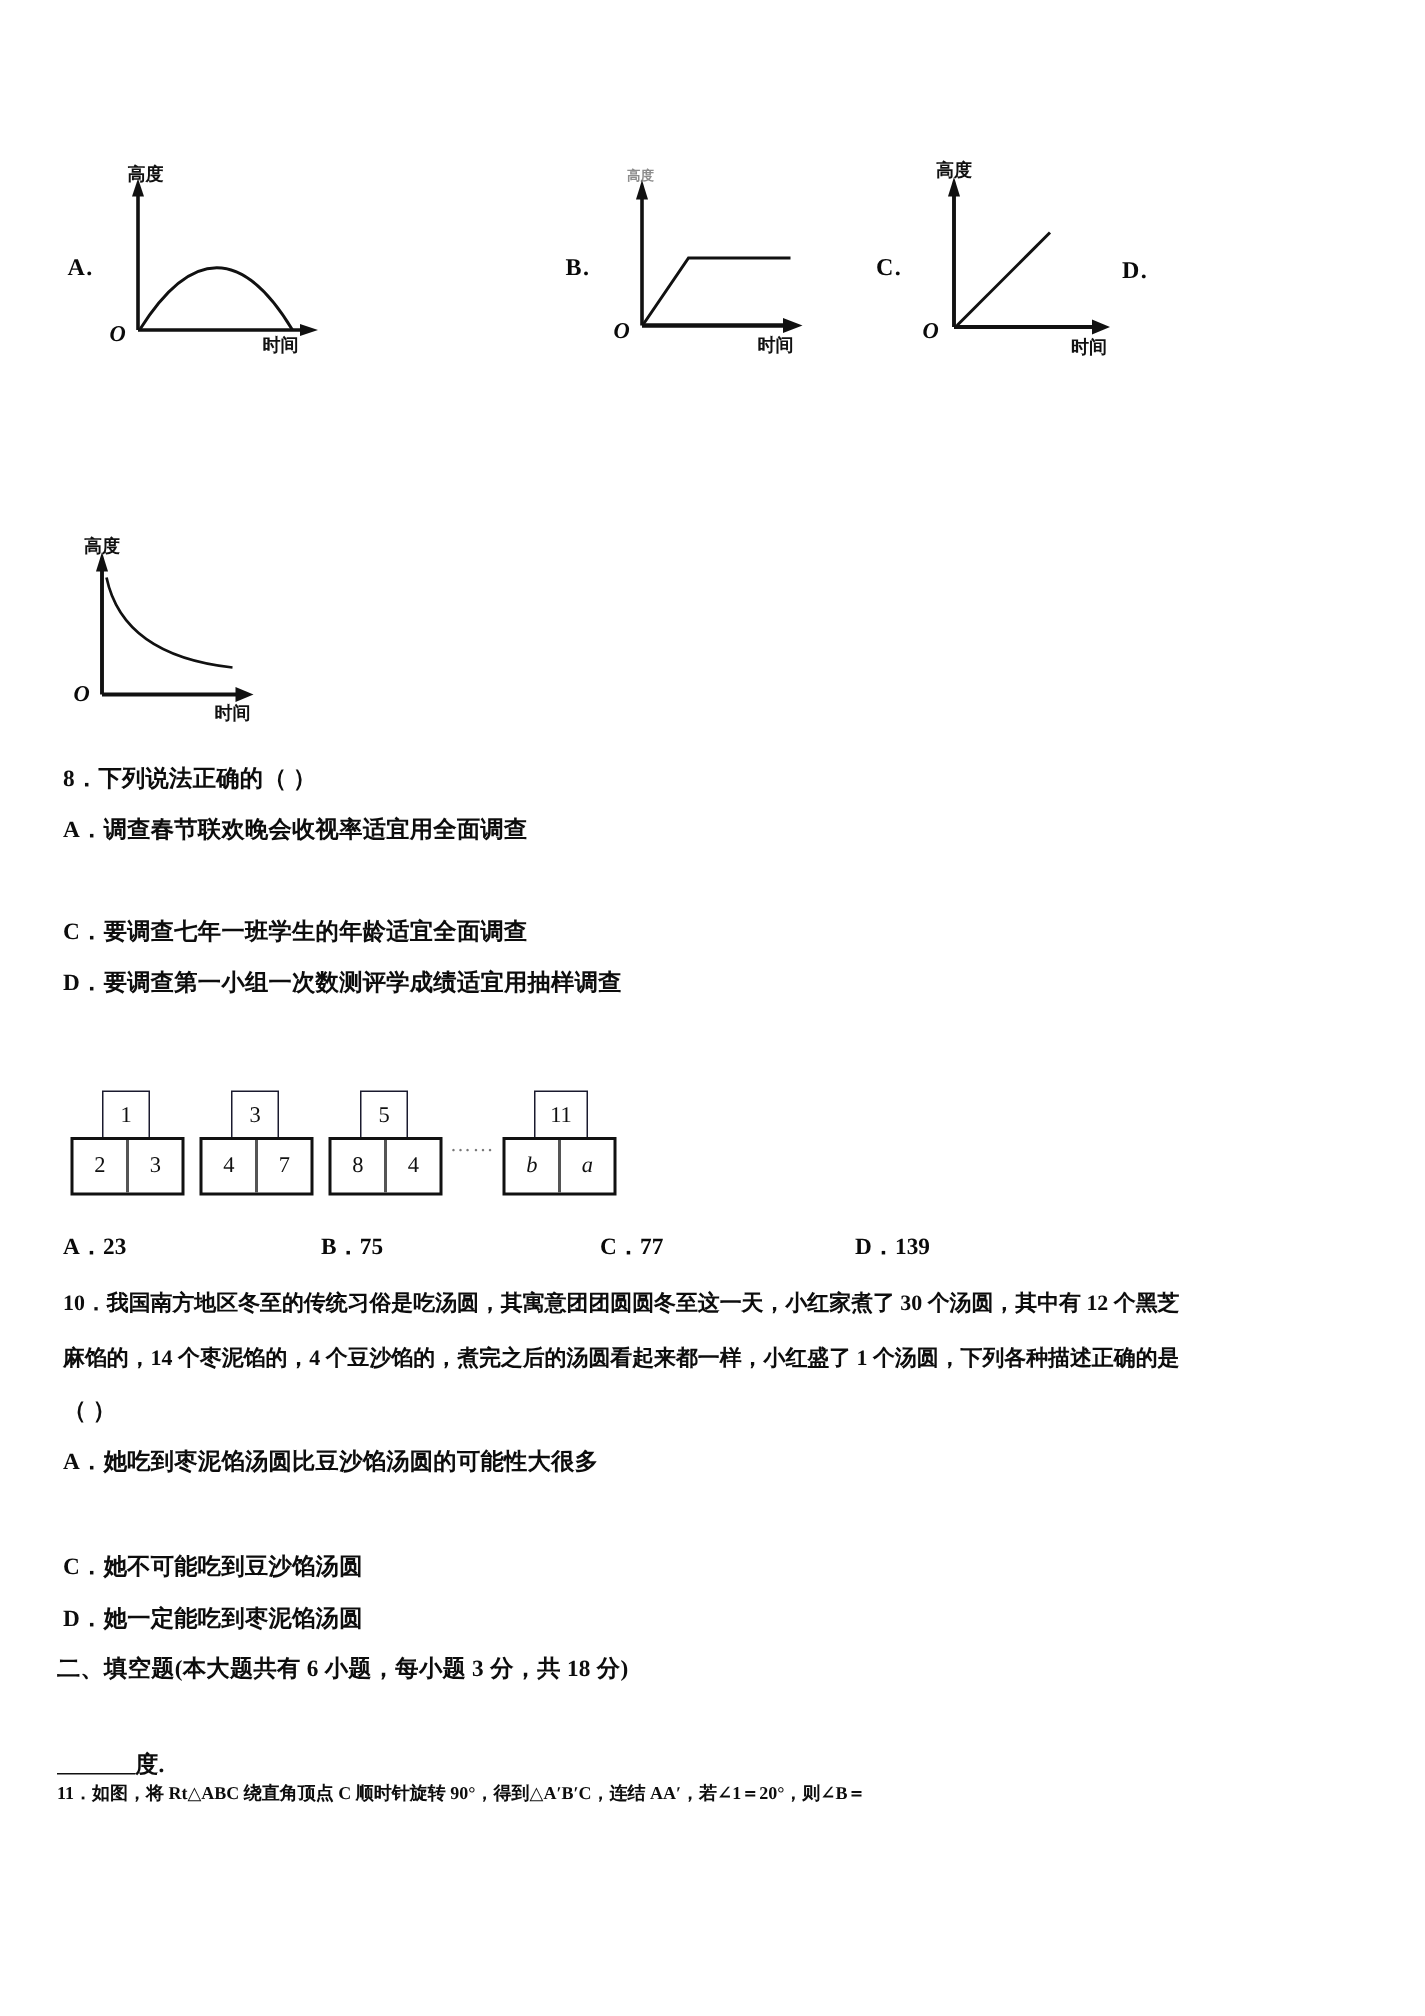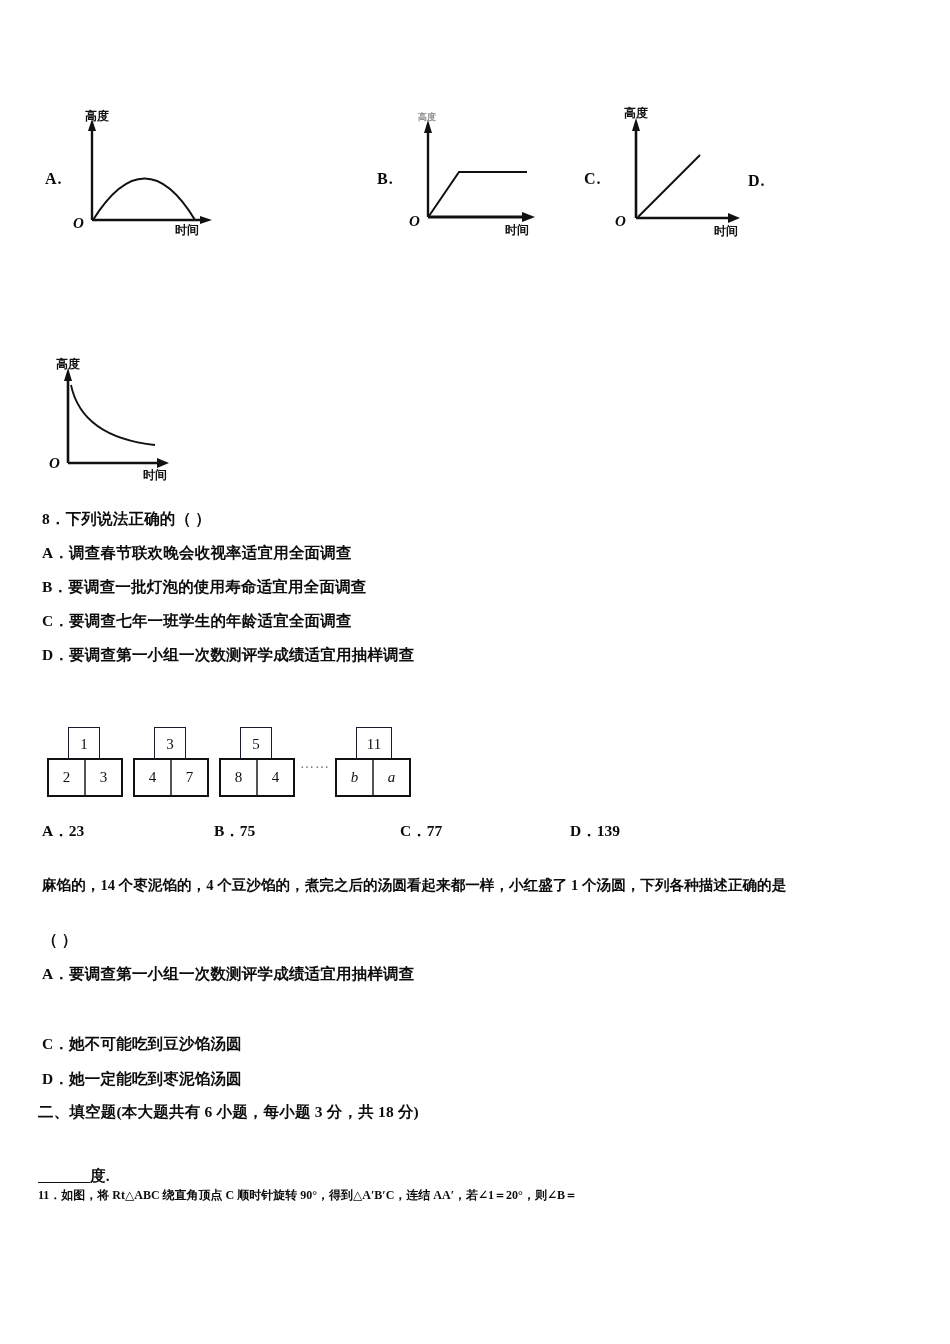--- a/index.html
+++ b/index.html
@@ -185,21 +185,20 @@
       <polygon points="38,23 34,36 42,36" fill="#111"></polygon>
       <line x1="38" y1="118" x2="128" y2="118" stroke="#111" stroke-width="2.6"></line>
       <polygon points="139,118 127,113 127,123" fill="#111"></polygon>
 
       <path d="M 41 40 Q 52 92 125 100" fill="none" stroke="#111" stroke-width="1.8"></path>
     </svg>
   </div>
 
   <div class="q-line" style="left:42px; top:509px;">8．下列说法正确的（      ）</div>
   <div class="q-line" style="left:42px; top:543px;">A．调查春节联欢晚会收视率适宜用全面调查</div>
-  <div class="q-line" style="left:42px; top:577px;">B．要调查一批灯泡的使用寿命适宜用全面调查</div>
   <div class="q-line" style="left:42px; top:611px;">C．要调查七年一班学生的年龄适宜全面调查</div>
   <div class="q-line" style="left:42px; top:645px;">D．要调查第一小组一次数测评学成绩适宜用抽样调查</div>
 
 
   <div class="pin-group" style="left:47px; top:727px; width:72px; height:68px;">
     <div class="pin-top" style="left:21px; top:0px; width:30px; height:32px;">1</div>
     <div class="pin-bottom" style="left:0px; top:31px; width:72px; height:35px;">
       <div class="pin-cell">2</div>
       <div class="pin-cell">3</div>
     </div>
@@ -229,24 +228,25 @@
       <div class="pin-cell ital">b</div>
       <div class="pin-cell ital">a</div>
     </div>
   </div>
 
   <div class="opt-row" style="left:42px; top:821px;"><span>A．</span><span>23</span></div>
   <div class="opt-row" style="left:214px; top:821px;"><span>B．</span><span>75</span></div>
   <div class="opt-row" style="left:400px; top:821px;"><span>C．</span><span>77</span></div>
   <div class="opt-row" style="left:570px; top:821px;"><span>D．</span><span>139</span></div>
 
-  <div class="q-line narrow" style="left:42px; top:876px; font-size:14.6px;">麻馅的，14 个枣泥馅的，4 个豆沙馅的，煮完之后的汤圆看起来都一样，小红盛了 1 个汤圆，下列各种描述正确的是</div>
+  <div class="q-line narrow" style="left:42px; top:859px; font-size:14.6px;">10．我国南方地区冬至的传统习俗是吃汤圆，其寓意团团圆圆冬至这一天，小红家煮了 30 个汤圆，其中有 12 个黑芝</div>
+  <div class="q-line narrow" style="left:42px; top:896px; font-size:14.6px;">麻馅的，14 个枣泥馅的，4 个豆沙馅的，煮完之后的汤圆看起来都一样，小红盛了 1 个汤圆，下列各种描述正确的是</div>
   <div class="q-line" style="left:42px; top:930px;">（      ）</div>
 
-  <div class="q-line" style="left:42px; top:964px;">A．要调查第一小组一次数测评学成绩适宜用抽样调查</div>
+  <div class="q-line" style="left:42px; top:964px;">A．她吃到枣泥馅汤圆比豆沙馅汤圆的可能性大很多</div>
   <div class="q-line" style="left:42px; top:1034px;">C．她不可能吃到豆沙馅汤圆</div>
   <div class="q-line" style="left:42px; top:1069px;">D．她一定能吃到枣泥馅汤圆</div>
 
   <div class="q-line" style="left:38px; top:1102px;">二、填空题(本大题共有 6 小题，每小题 3 分，共 18 分)</div>
 
   <div class="q-line narrow" style="left:38px; top:1187px; font-size:12px;">11．如图，将 Rt△ABC 绕直角顶点 C 顺时针旋转 90°，得到△A′B′C，连结 AA′，若∠1＝20°，则∠B＝</div>
   <div class="q-line" style="left:38px; top:1166px;"><span class="blank-underline"></span><span>度.</span></div>
 
 </div>
 

